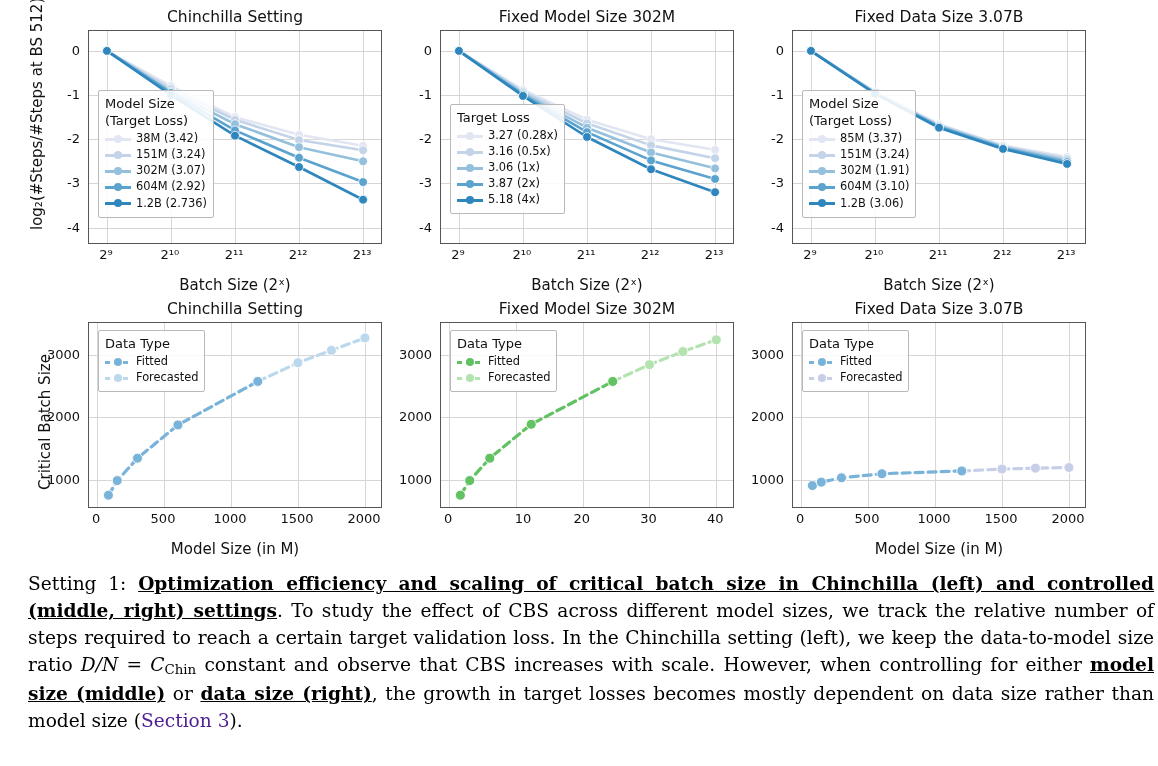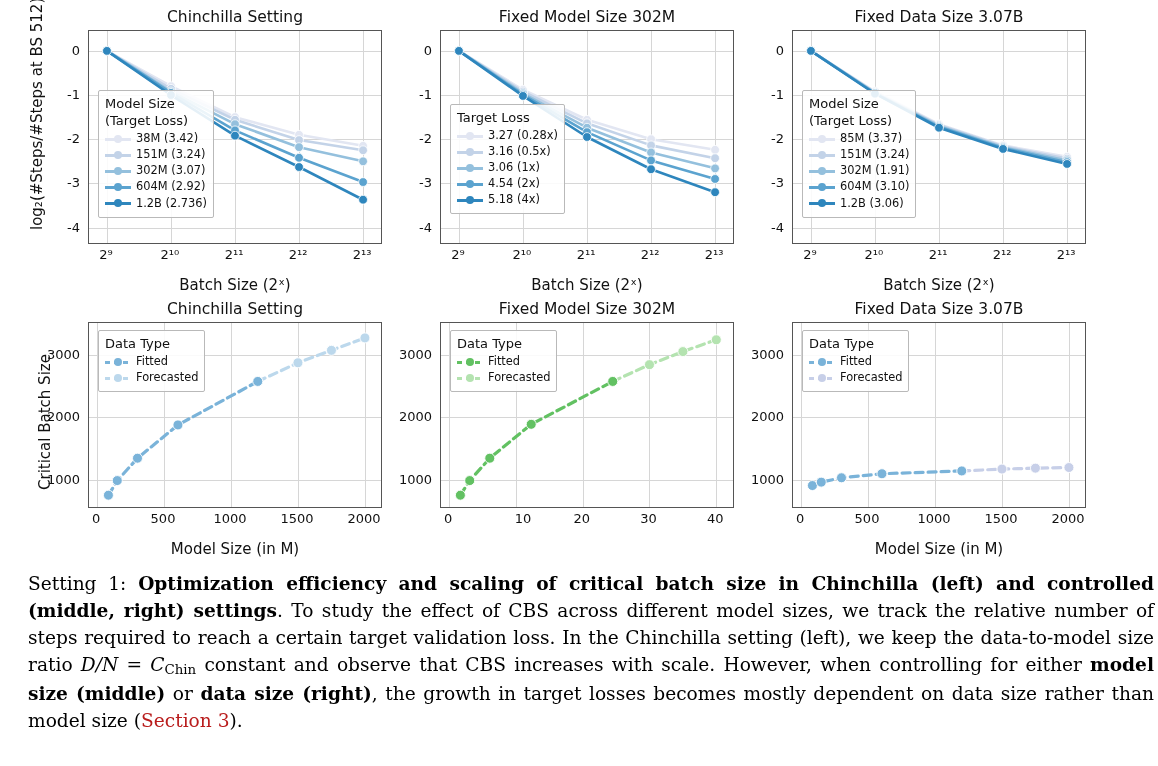--- a/index.html
+++ b/index.html
@@ -57,24 +57,24 @@
     background-image:linear-gradient(to right,currentColor 55%,rgba(255,255,255,0) 0%);
     background-size:9px 3px;background-repeat:repeat-x;
   }
 
   
   .caption{
     position:absolute;left:28px;right:28px;top:570px;
     font-family:"DejaVu Serif", serif;
     font-size:18.6px;line-height:1.46;color:#000;text-align:justify;
   }
-  .caption b{font-weight:bold;}
+  .caption b{font-weight:bold;text-decoration:underline;}
   .mathit{font-family:"DejaVu Serif", serif;font-style:italic;}
   .sub{font-size:0.72em;vertical-align:-0.25em;font-style:normal;}
-  .ref{color:#b91c1c;}
+  .ref{color:#4c1d95;}
 </style>
 </head>
 <body>
 
 <div class="page">
 
   <div class="panels">
 
     <div class="panel" style="left:88px;top:8px;width:294px;height:236px;">
       <div class="title">Chinchilla Setting</div>
@@ -281,21 +281,21 @@
               <span class="bar" style="color: rgb(148, 192, 221); background: rgb(148, 192, 221);"></span>
               <span class="dot" style="background: rgb(148, 192, 221); left: 9px; top: 0px;"></span>
             </span>
             <span>3.06 (1x)</span>
           </div>
           <div class="lrow">
             <span class="swatchwrap">
               <span class="bar" style="color: rgb(91, 163, 207); background: rgb(91, 163, 207);"></span>
               <span class="dot" style="background: rgb(91, 163, 207); left: 9px; top: 0px;"></span>
             </span>
-            <span>4.54 (2x)</span>
+            <span>3.87 (2x)</span>
           </div>
           <div class="lrow">
             <span class="swatchwrap">
               <span class="bar" style="color: rgb(46, 134, 189); background: rgb(46, 134, 189);"></span>
               <span class="dot" style="background: rgb(46, 134, 189); left: 9px; top: 0px;"></span>
             </span>
             <span>5.18 (4x)</span>
           </div>
         </div>
     </div>

